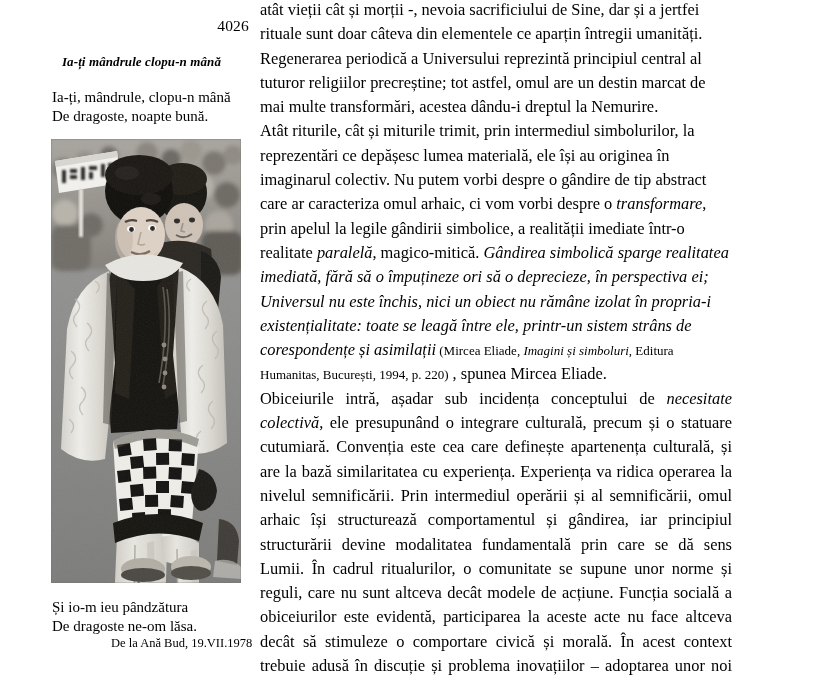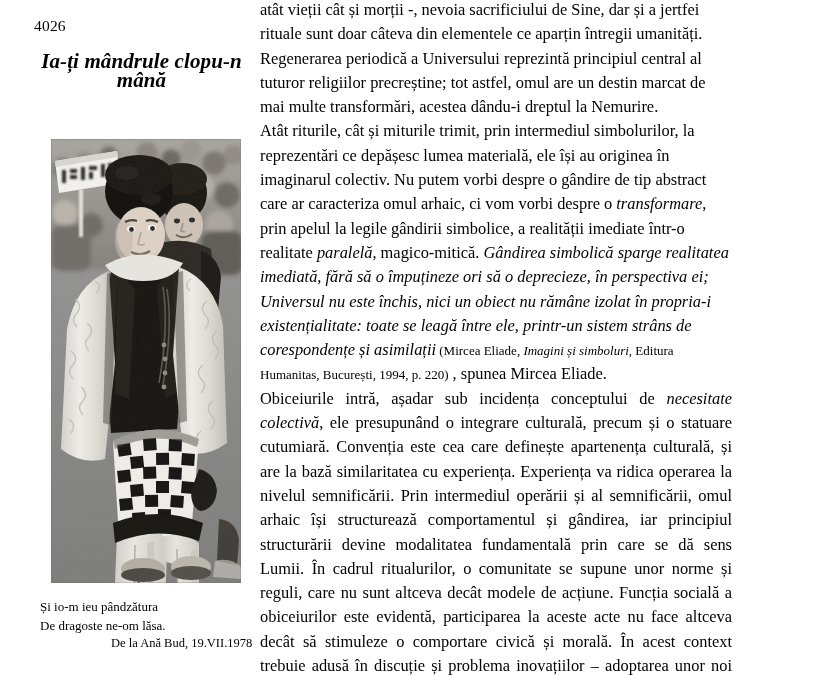--- a/index.html
+++ b/index.html
@@ -24,32 +24,32 @@
 
   
   .left-col {
     position: absolute;
     left: 34px;
     top: 0;
     width: 215px;
   }
 
   .page-number {
-    text-align: left;
+    text-align: right;
     font-size: 15.5px;
     line-height: 19px;
     padding-top: 16px;
     letter-spacing: 0.2px;
   }
 
   .song-title {
     text-align: center;
     font-weight: bold;
     font-style: italic;
-    font-size: 21px;
+    font-size: 13px;
     line-height: 19px;
     margin-top: 17px;
     letter-spacing: 0.1px;
   }
 
   .song-verse {
     font-size: 15px;
     line-height: 18.5px;
     margin-top: 17px;
     padding-left: 18px;
@@ -67,24 +67,24 @@
     background: #8d8d8d;
   }
   .photo-frame svg {
     display: block;
     width: 190px;
     height: 444px;
   }
 
   .photo-caption {
     position: absolute;
-    left: 22px;
+    left: 34px;
     top: 598px;
     width: 215px;
-    font-size: 13px;
+    font-size: 15px;
     line-height: 18.5px;
     padding-left: 18px;
     box-sizing: border-box;
     white-space: pre-line;
   }
   .photo-credit {
     position: absolute;
     left: 49px;
     top: 635px;
     width: 215px;
@@ -122,20 +122,22 @@
 </head>
 <body>
 
 <div class="page">
 
   <div class="left-col">
     <div class="page-number">4026</div>
 
     <div class="song-title">Ia-ți mândrule clopu-n mână</div>
 
+    <div class="song-verse">Ia-ți, mândrule, clopu-n mână
+De dragoste, noapte bună.</div>
   </div>
 
   <div class="photo-frame">
     <svg viewBox="0 0 190 444" preserveAspectRatio="none">
       <defs>
         <linearGradient id="roadG" x1="0" y1="0" x2="0" y2="1">
           <stop offset="0" stop-color="#9b9b99"></stop>
           <stop offset="0.5" stop-color="#8b8b89"></stop>
           <stop offset="1" stop-color="#7c7c7a"></stop>
         </linearGradient>

